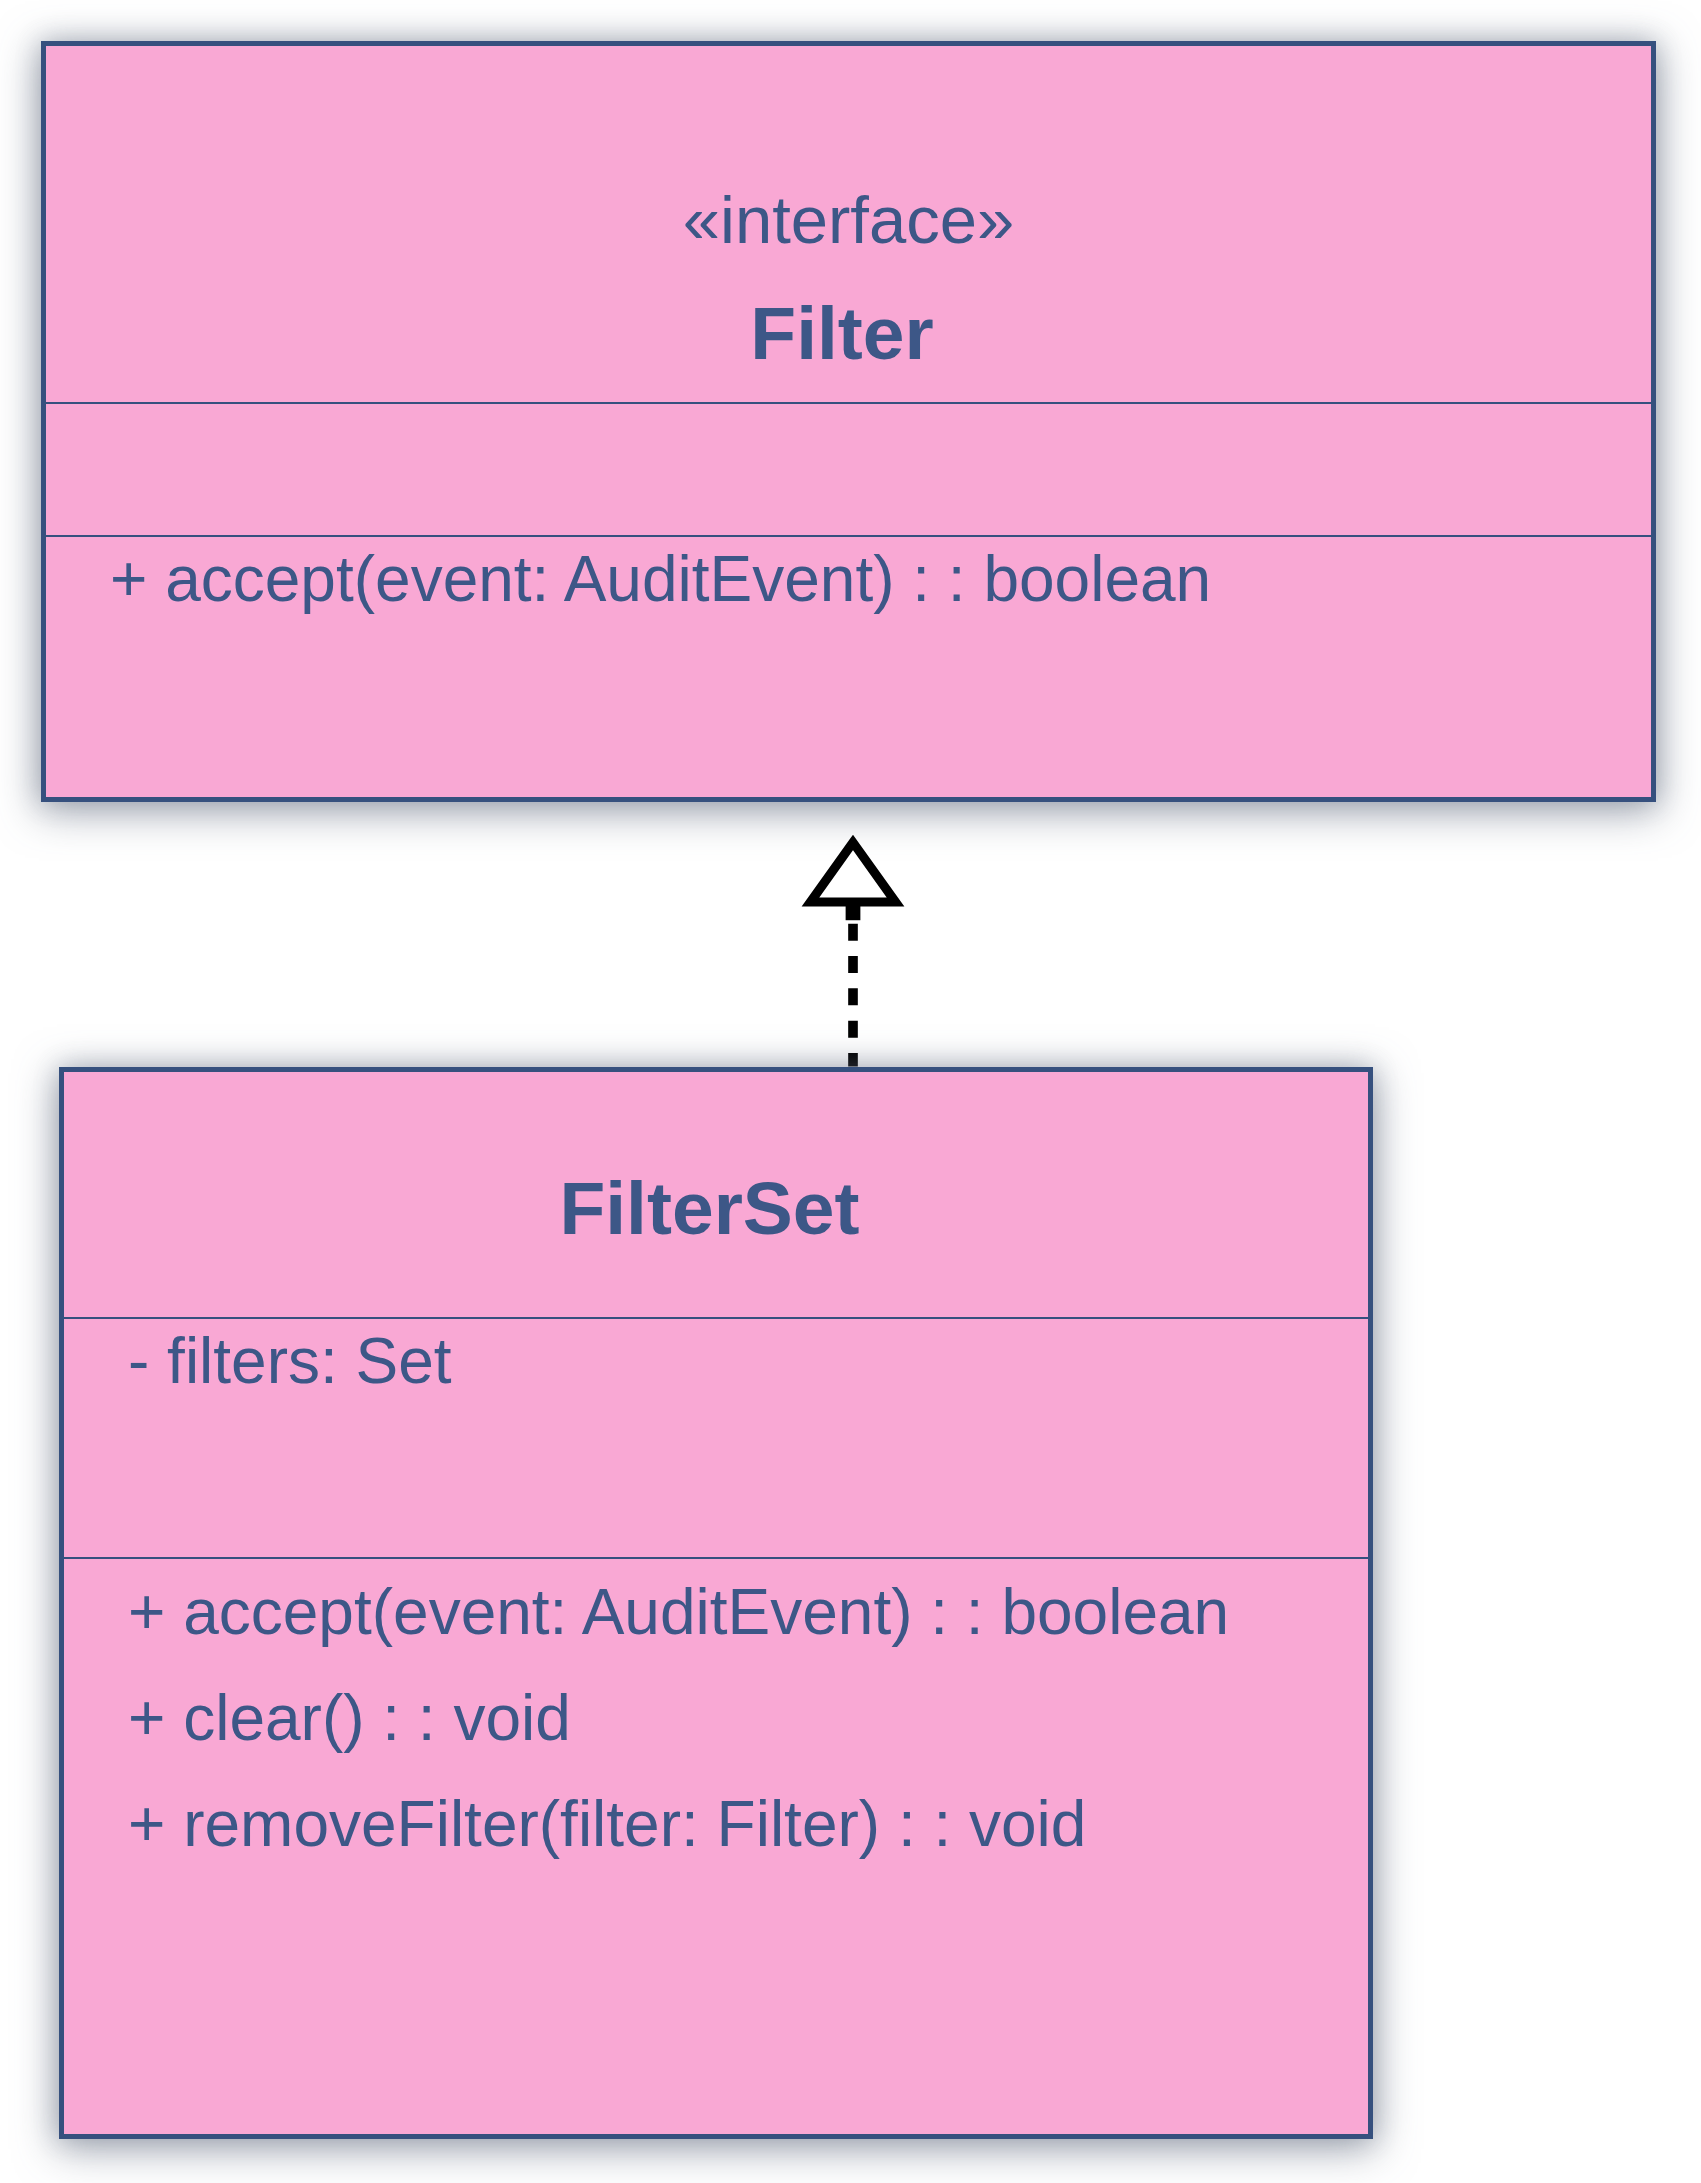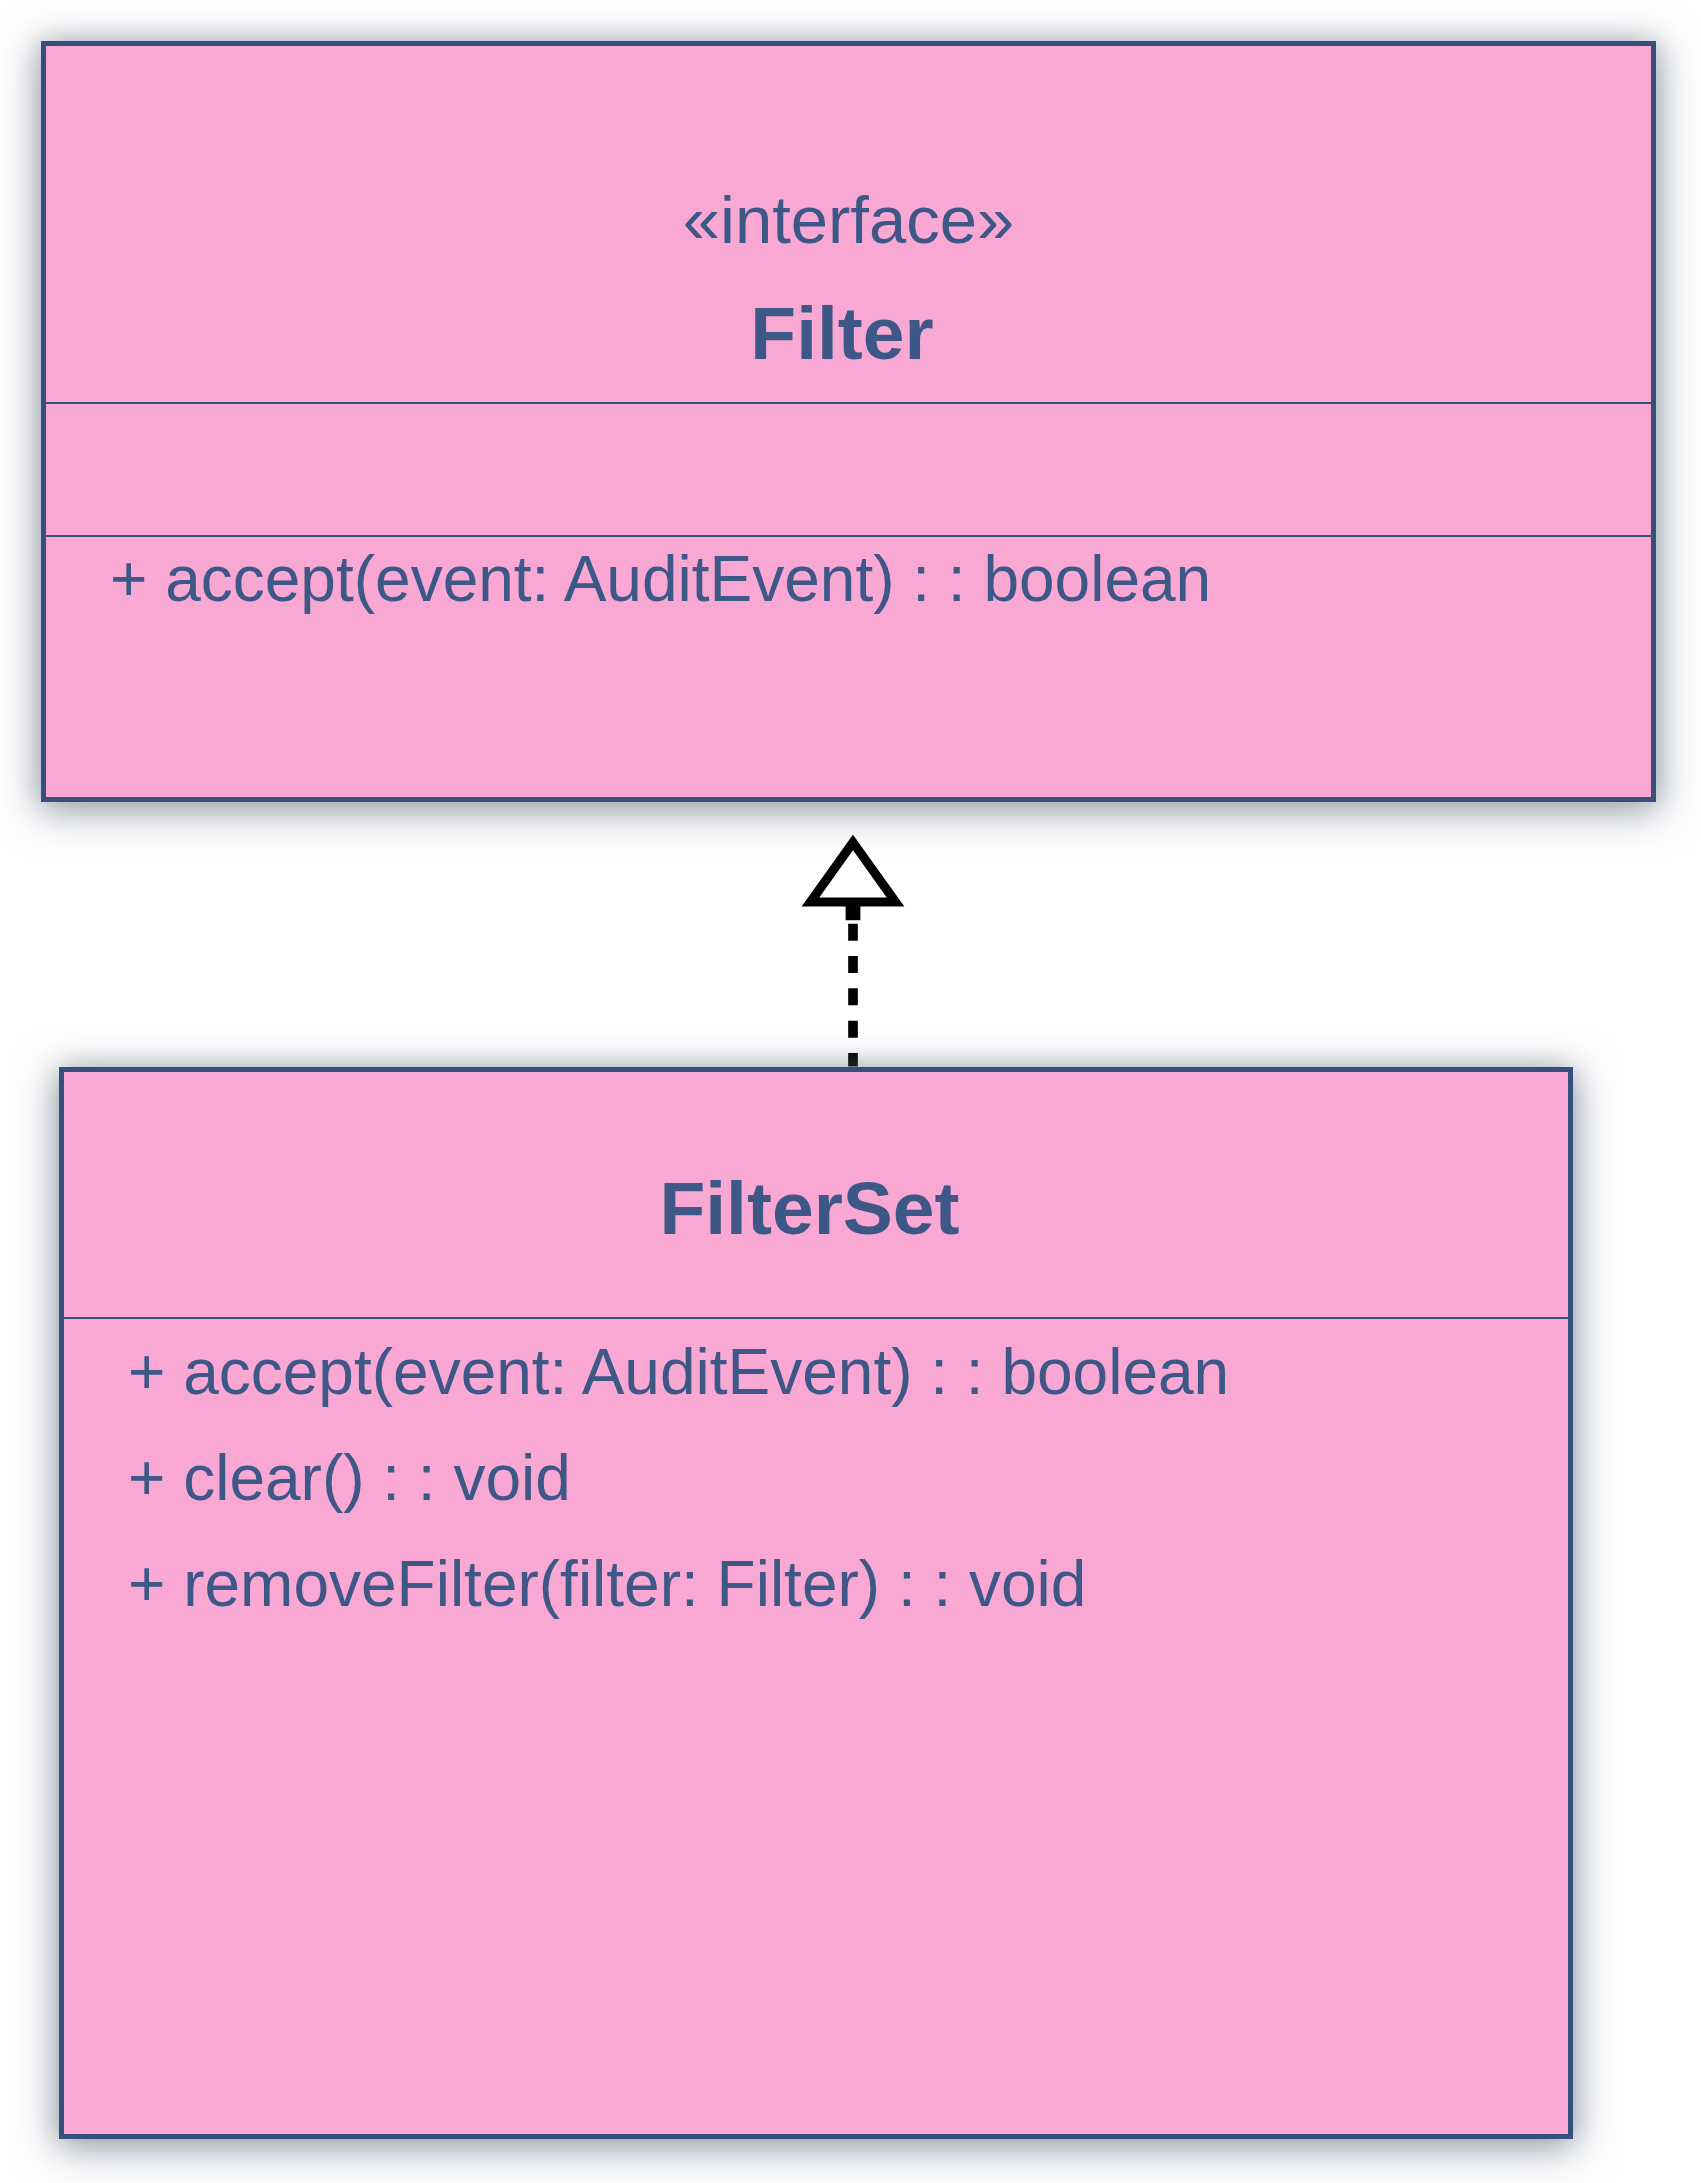--- a/index.html
+++ b/index.html
@@ -35,21 +35,21 @@
   }
   .members.spread .member-line { line-height: 106px; }
 
   
   #interface-box { left: 41px; top: 41px; width: 1615px; height: 761px; }
   #interface-box .c-title   { height: 356px; }
   #interface-box .c-attrs   { height: 133px; }
   #interface-box .c-methods { height: 260px; }
 
   
-  #class-box { left: 59px; top: 1067px; width: 1514px; height: 1072px; }
+  #class-box { left: 59px; top: 1067px; width: 1314px; height: 1072px; }
   #class-box .c-title   { height: 245px; }
   #class-box .c-attrs   { height: 240px; }
   #class-box .c-methods { height: 577px; }
 
   #realization-arrow { position: absolute; left: 796px; top: 830px; }
 </style>
 </head>
 <body>
 
 <div class="uml-box" id="interface-box">
@@ -68,20 +68,25 @@
 <svg id="realization-arrow" width="114" height="244" viewBox="0 0 200 430">
   <polygon points="100,22 25,127 175,127" fill="#ffffff" stroke="#000000" stroke-width="16" stroke-linejoin="miter"></polygon>
   <rect x="87" y="127" width="26" height="32" fill="#000000"></rect>
   <line x1="100" y1="165" x2="100" y2="417" stroke="#000000" stroke-width="17" stroke-dasharray="30 27"></line>
 </svg>
 
 <div class="uml-box" id="class-box">
   <div class="compartment c-title">
     <div class="class-title" style="top: 91px;">FilterSet</div>
   </div>
+  <div class="compartment c-attrs">
+    <div class="members">
+      <div class="member-line">- filters: Set</div>
+    </div>
+  </div>
   <div class="compartment c-methods">
     <div class="members spread">
       <div class="member-line">+ accept(event: AuditEvent) : : boolean</div>
       <div class="member-line">+ clear() : : void</div>
       <div class="member-line">+ removeFilter(filter: Filter) : : void</div>
     </div>
   </div>
 </div>
 
 

